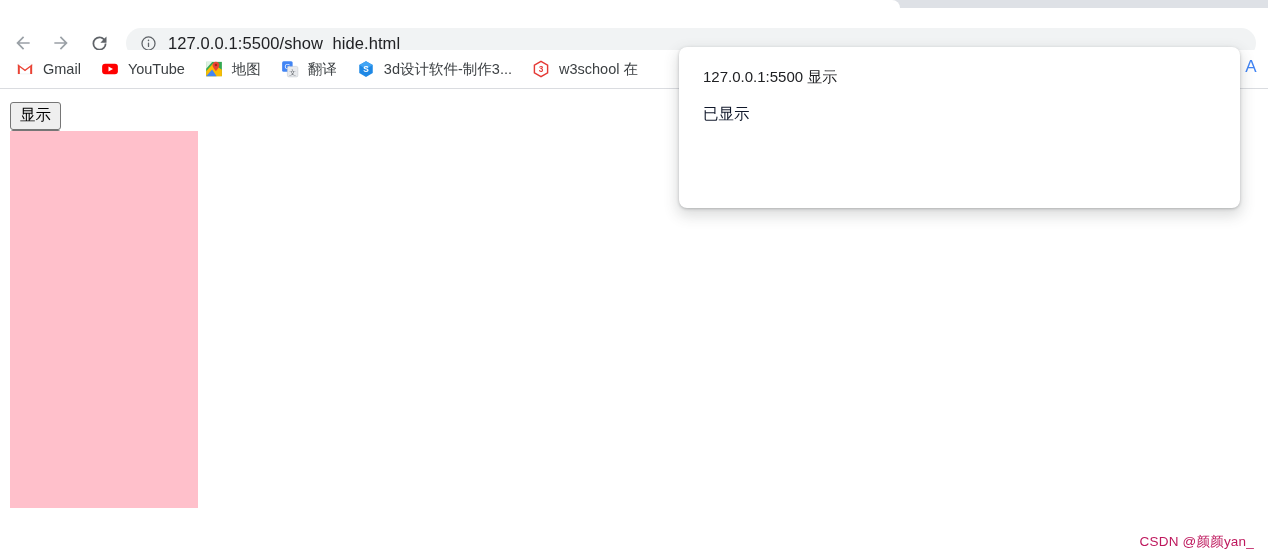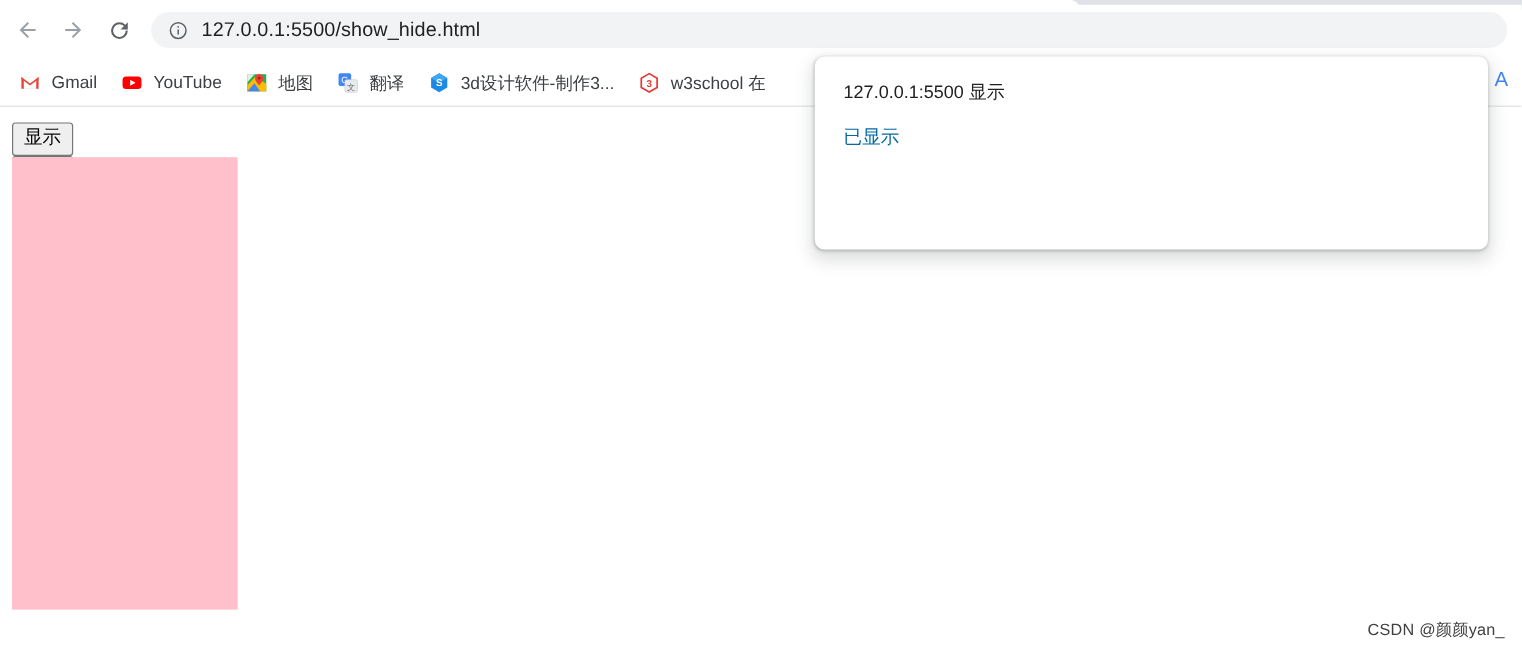--- a/index.html
+++ b/index.html
@@ -43,21 +43,21 @@
     position: absolute;
     left: 1210px;
     top: 0;
     width: 58px;
     height: 8px;
     background: #dee1e6;
   }
 
   .toolbar {
     position: absolute;
-    left: 0; top: 4px;
+    left: 0; top: 22px;
     width: 1268px;
     height: 42px;
     background: #ffffff;
     display: flex;
     align-items: center;
   }
 
   .nav-btn {
     width: 30px;
     height: 30px;
@@ -198,23 +198,23 @@
     left: 10px;
     top: 42px;
     width: 188px;
     height: 377px;
     background: #ffc0cb;
   }
 
   .watermark {
     position: absolute;
     right: 14px;
-    bottom: 24px;
+    bottom: 7px;
     font-size: 13.5px;
-    color: #404040;
+    color: #be185d;
     letter-spacing: 0.2px;
     white-space: nowrap;
   }
 
   
   .dialog {
     position: absolute;
     left: 679px;
     top: 47px;
     width: 561px;
@@ -230,21 +230,21 @@
     top: 21px;
     font-size: 15px;
     color: #202124;
     white-space: nowrap;
   }
   .dialog-message {
     position: absolute;
     left: 24px;
     top: 57px;
     font-size: 15.5px;
-    color: #0369a1;
+    color: #0f172a;
     white-space: nowrap;
   }
   .dialog-ok {
     position: absolute;
     left: 458px;
     top: 101px;
     width: 79px;
     height: 37px;
     background: #1a73e8;
     border: 2px solid #ffffff;

